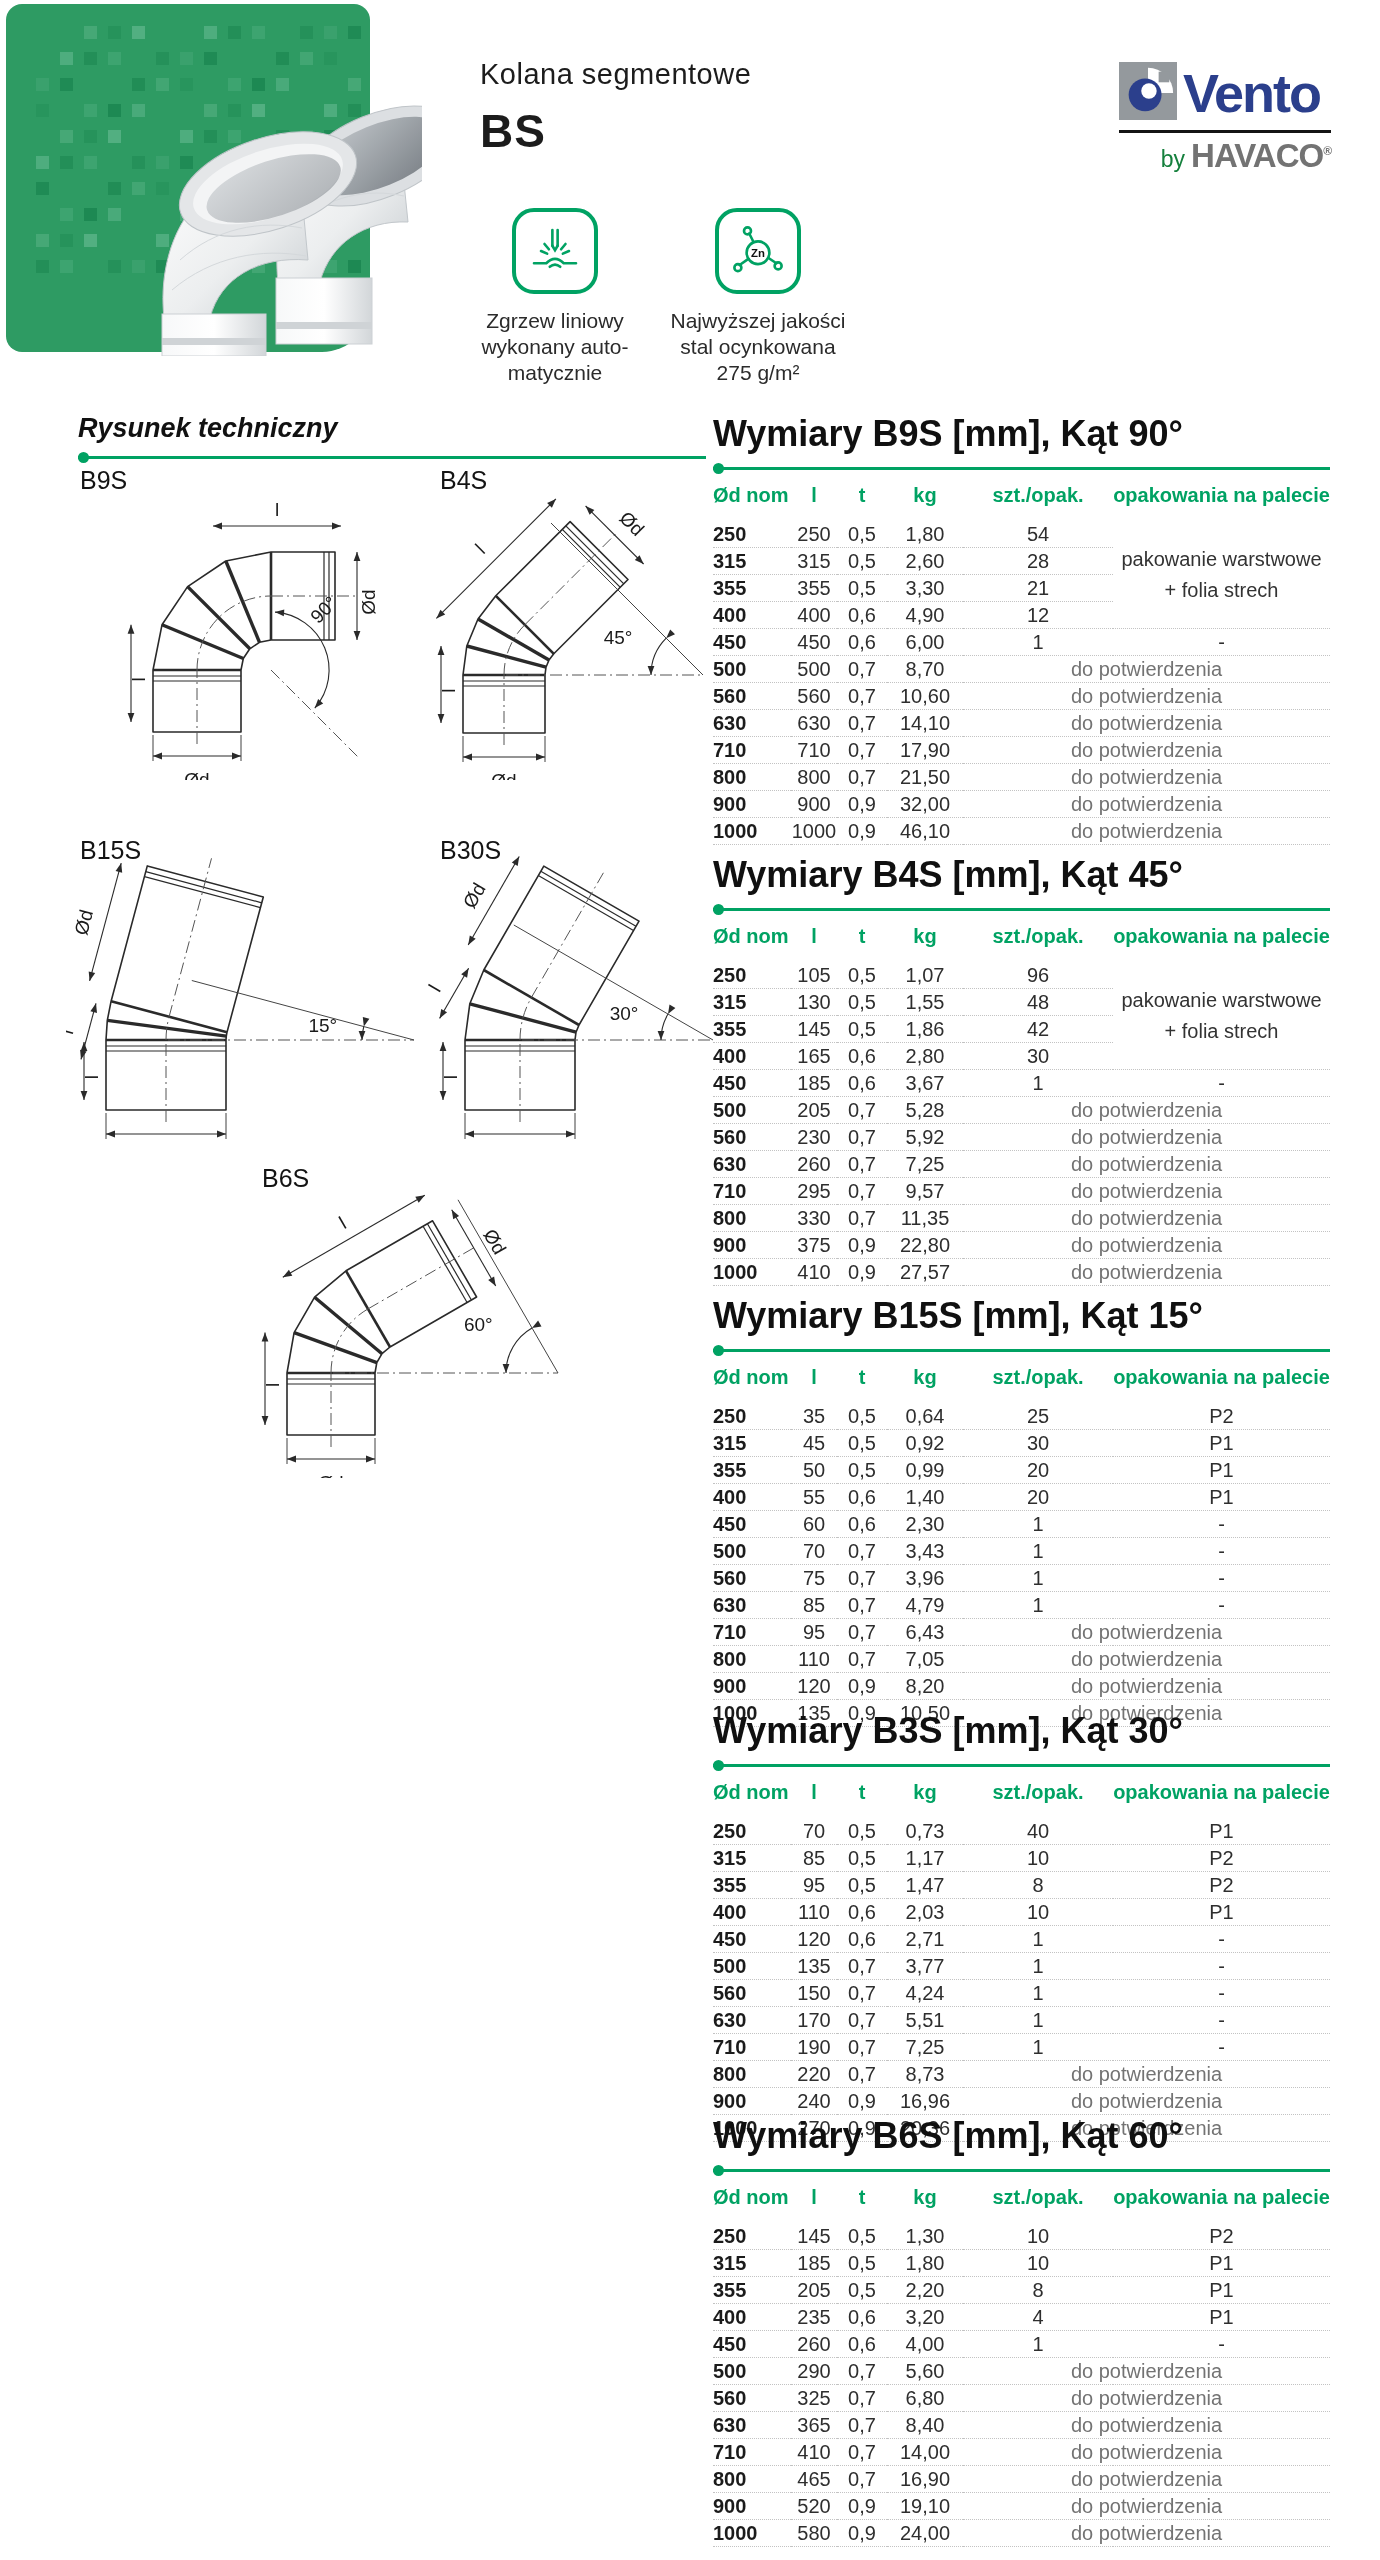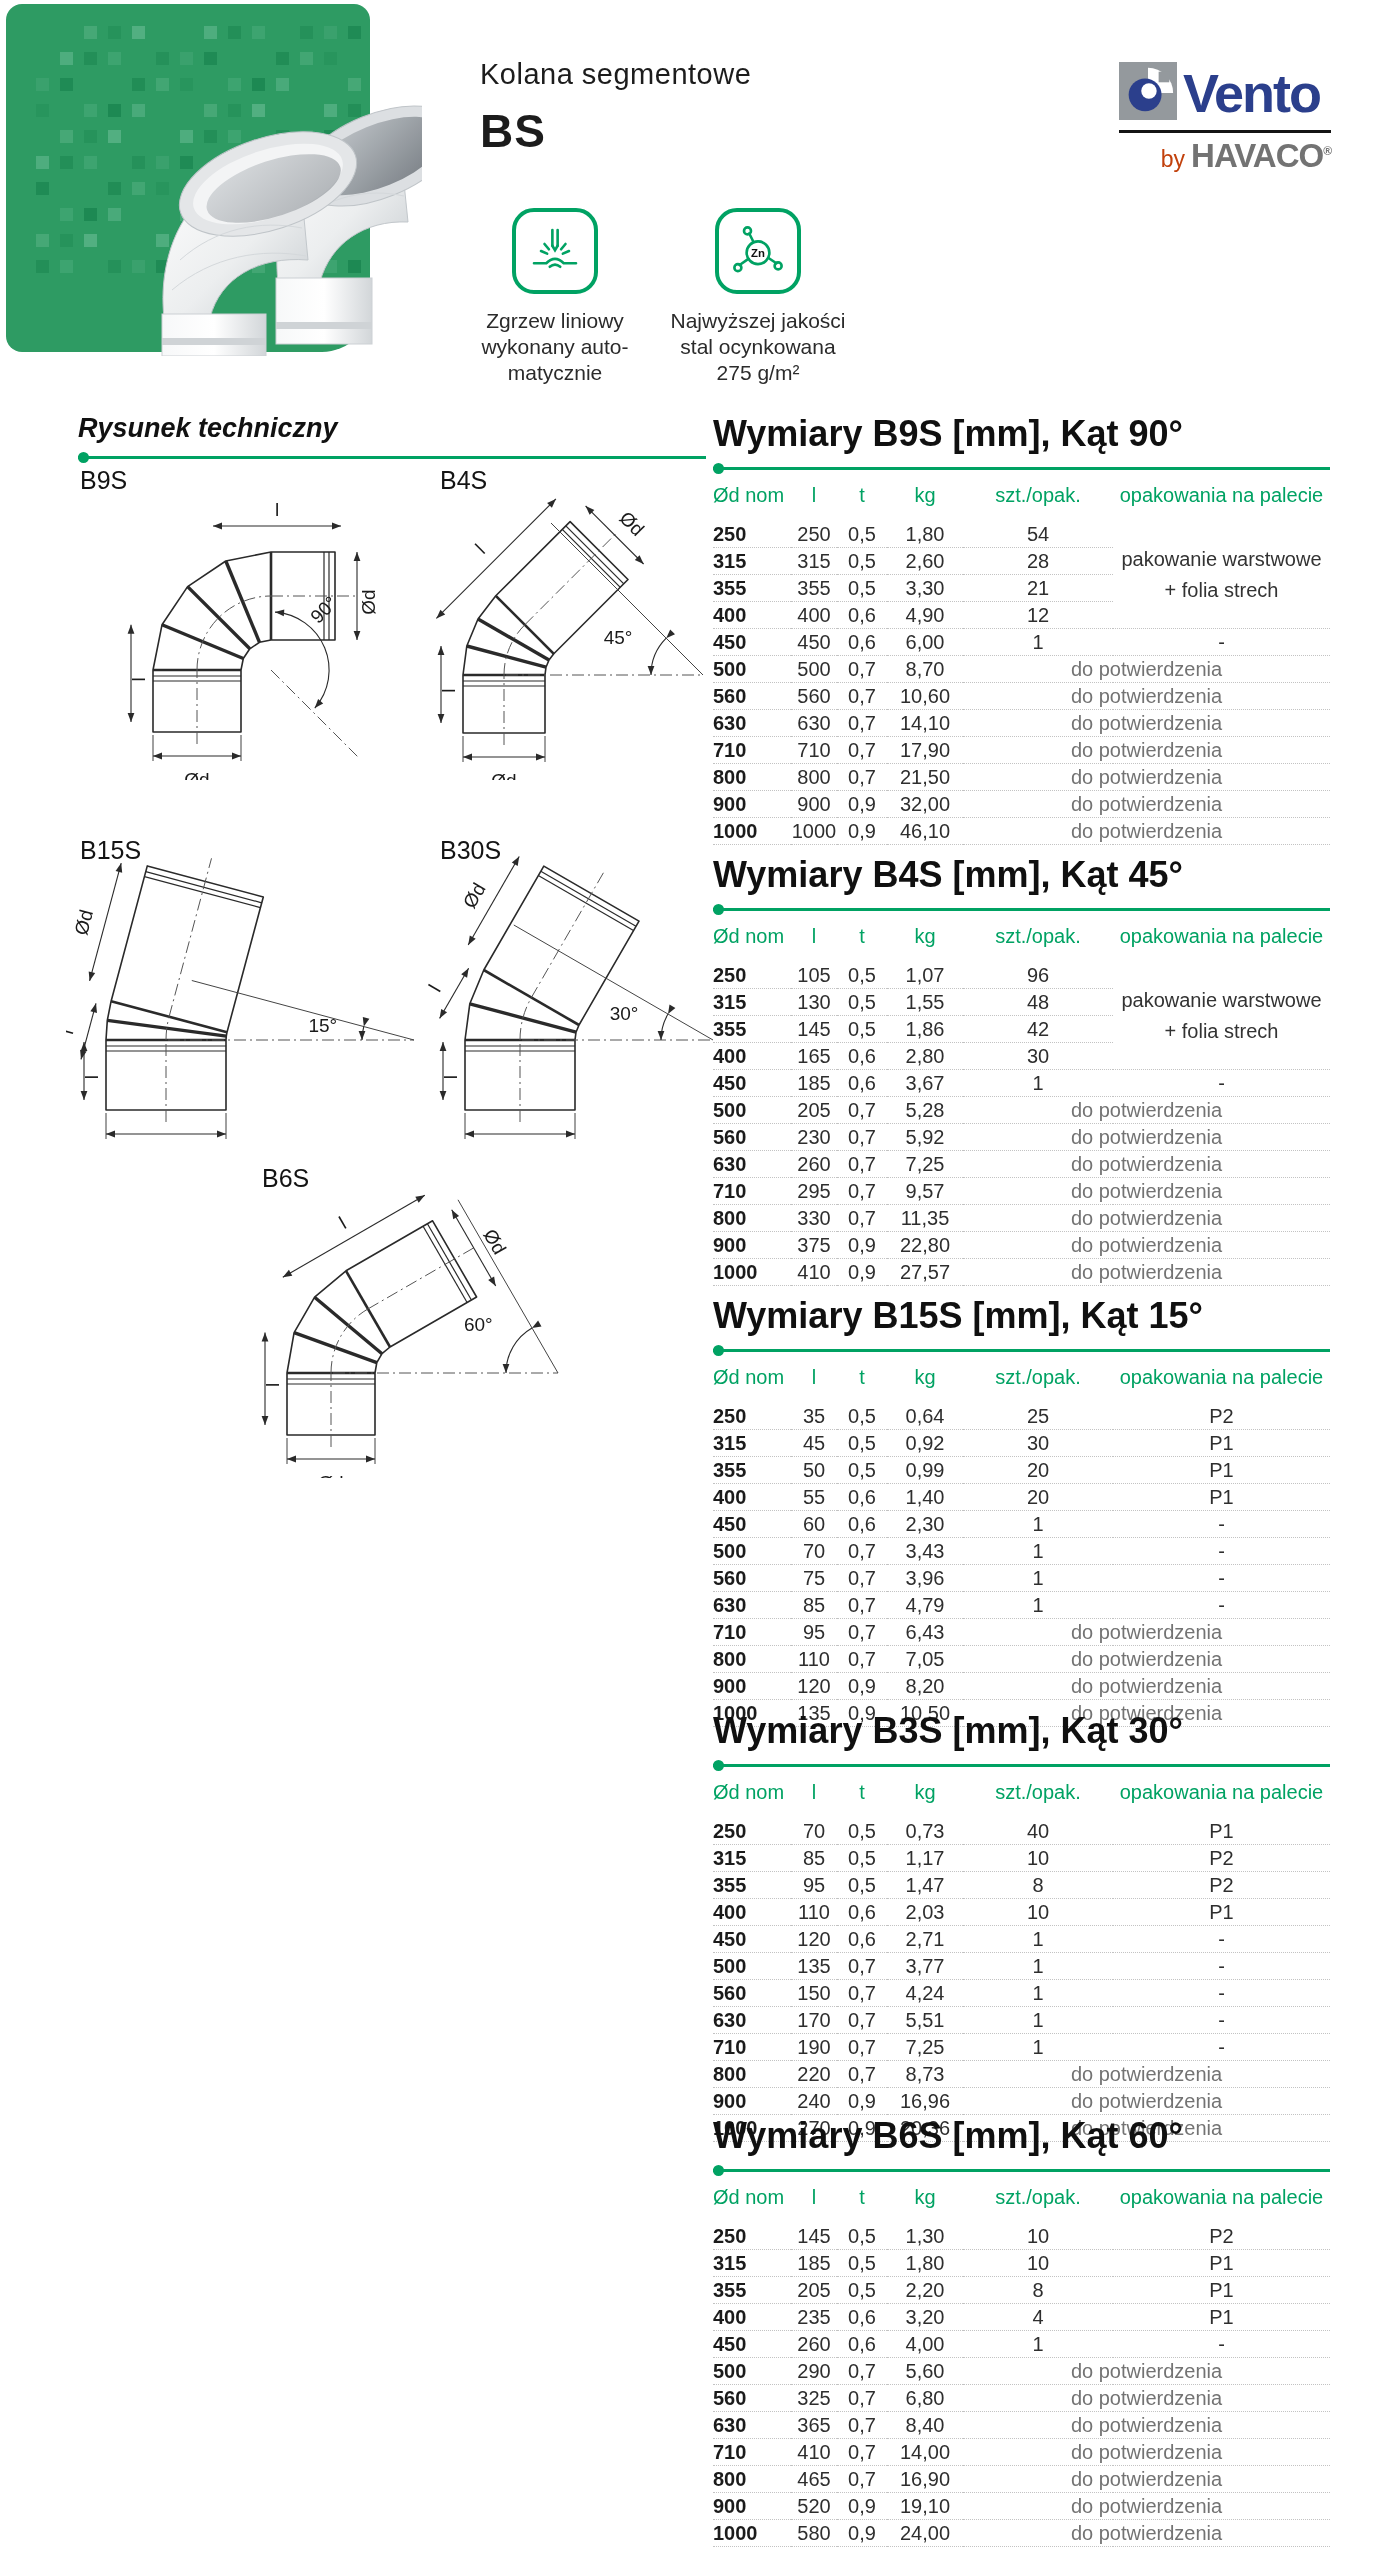--- a/index.html
+++ b/index.html
@@ -12,21 +12,21 @@
   .card{position:absolute;left:6px;top:4px;width:364px;height:348px;background:var(--card);
         border-radius:16px 16px 48px 16px;overflow:hidden;}
   .photo{position:absolute;left:150px;top:104px;width:272px;height:252px;}
   .h-title1{position:absolute;left:480px;top:58px;font-size:29px;font-weight:400;letter-spacing:.5px;}
   .h-title2{position:absolute;left:480px;top:104px;font-size:46px;font-weight:bold;letter-spacing:1px;}
   .logo{position:absolute;left:1119px;top:62px;width:212px;}
   .logo-row{display:flex;align-items:center;gap:6px;}
   .vento{font-size:54px;font-weight:bold;color:var(--blue);letter-spacing:-2px;}
   .logo-rule{height:3px;background:#141414;margin:6px 0 4px;}
   .byline{display:flex;justify-content:flex-end;align-items:baseline;gap:6px;}
-  .by{font-size:23px;color:#c2410c;}
+  .by{font-size:23px;color:#15803d;}
   .havaco{font-size:33px;font-weight:bold;letter-spacing:-1px;color:#737373;}
   .reg{font-size:12px;vertical-align:super;}
   .badge{position:absolute;width:200px;text-align:center;}
   .badge .bx{width:78px;height:78px;border:4px solid var(--accent);border-radius:22px;margin:0 auto;
              display:flex;align-items:center;justify-content:center;}
   .badge .cap{margin-top:14px;font-size:21px;line-height:26px;color:#2b2b2b;}
   .b1{left:455px;top:208px;} .b2{left:658px;top:208px;}
   
   .sec-h{font-size:27px;font-weight:bold;color:#111;}
   .grule{position:relative;height:3px;background:var(--accent);margin-top:12px;}
@@ -39,21 +39,21 @@
   svg .dln{stroke:#2a2a2a;fill:none;}
   svg .tln{stroke:#444;fill:none;}
   svg .cl{stroke:#555;stroke-width:1;fill:none;stroke-dasharray:12 4 2 4;}
   svg .dfill{fill:#2a2a2a;}
   svg .dtx{font-family:"Liberation Sans",sans-serif;font-size:19px;fill:#1a1a1a;}
   
   .tblock{position:absolute;left:713px;width:617px;}
   .tb0{top:413px}.tb1{top:854px}.tb2{top:1295px}.tb3{top:1710px}.tb4{top:2115px}
   .ttitle{font-size:36px;font-weight:bold;color:#101010;margin:0 0 10px 0;}
   table.dim{border-collapse:collapse;table-layout:fixed;width:617px;margin-top:14px;}
-  table.dim th{color:var(--accent);font-size:20px;font-weight:normal;text-align:center;
+  table.dim th{color:var(--accent);font-size:20px;font-weight:bold;text-align:center;
                vertical-align:bottom;padding:0 0 14px 0;}
   table.dim th.c0{text-align:left;}
   table.dim td{font-size:20px;color:#2e2e2e;text-align:center;height:26px;padding:0;
                border-bottom:1px dotted #c3c3c3;white-space:nowrap;}
   table.dim td.c0{text-align:left;font-weight:bold;color:#1b1b1b;}
   table.dim td.note{font-size:20px;line-height:31px;color:#333;white-space:normal;vertical-align:middle;}
   table.dim td.merged{color:#737373;}
 </style>
 </head>
 <body>

